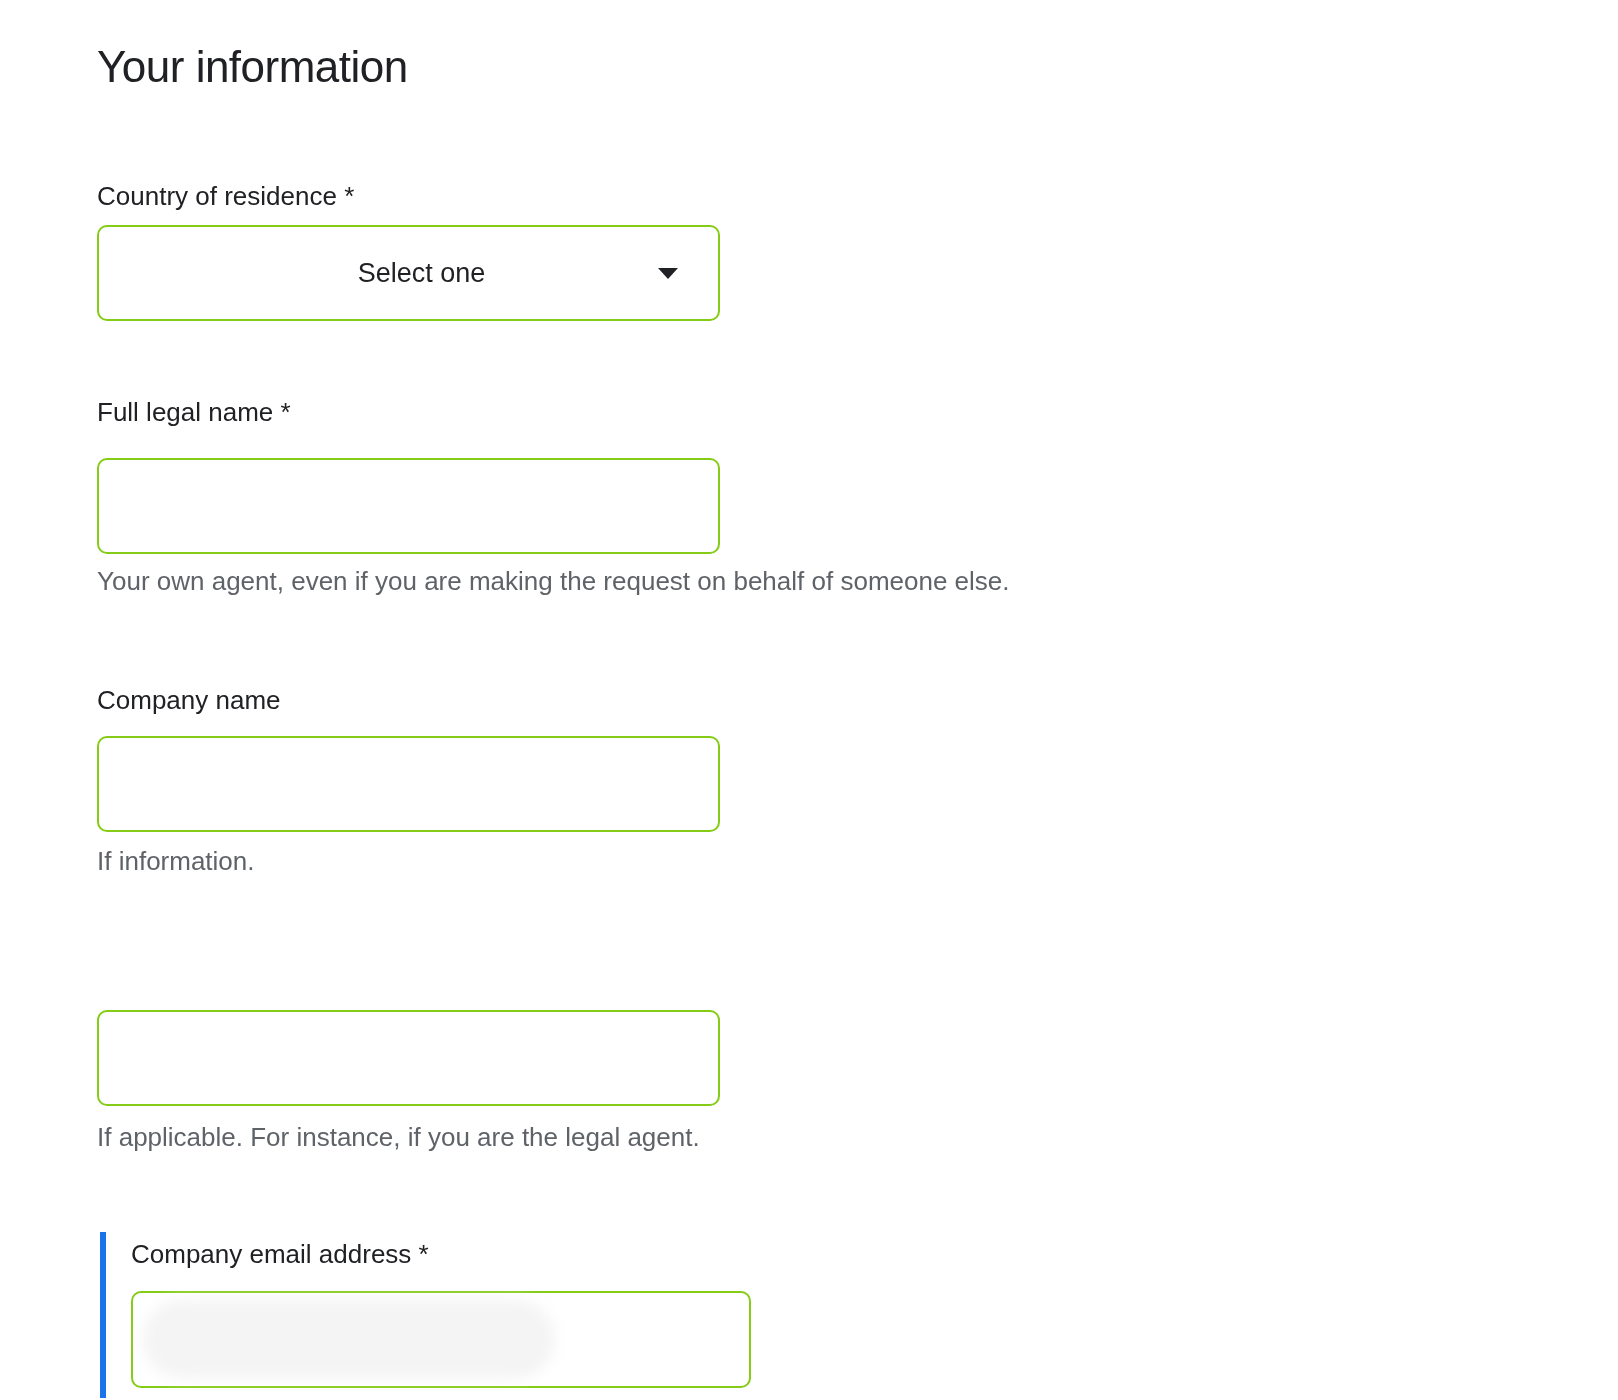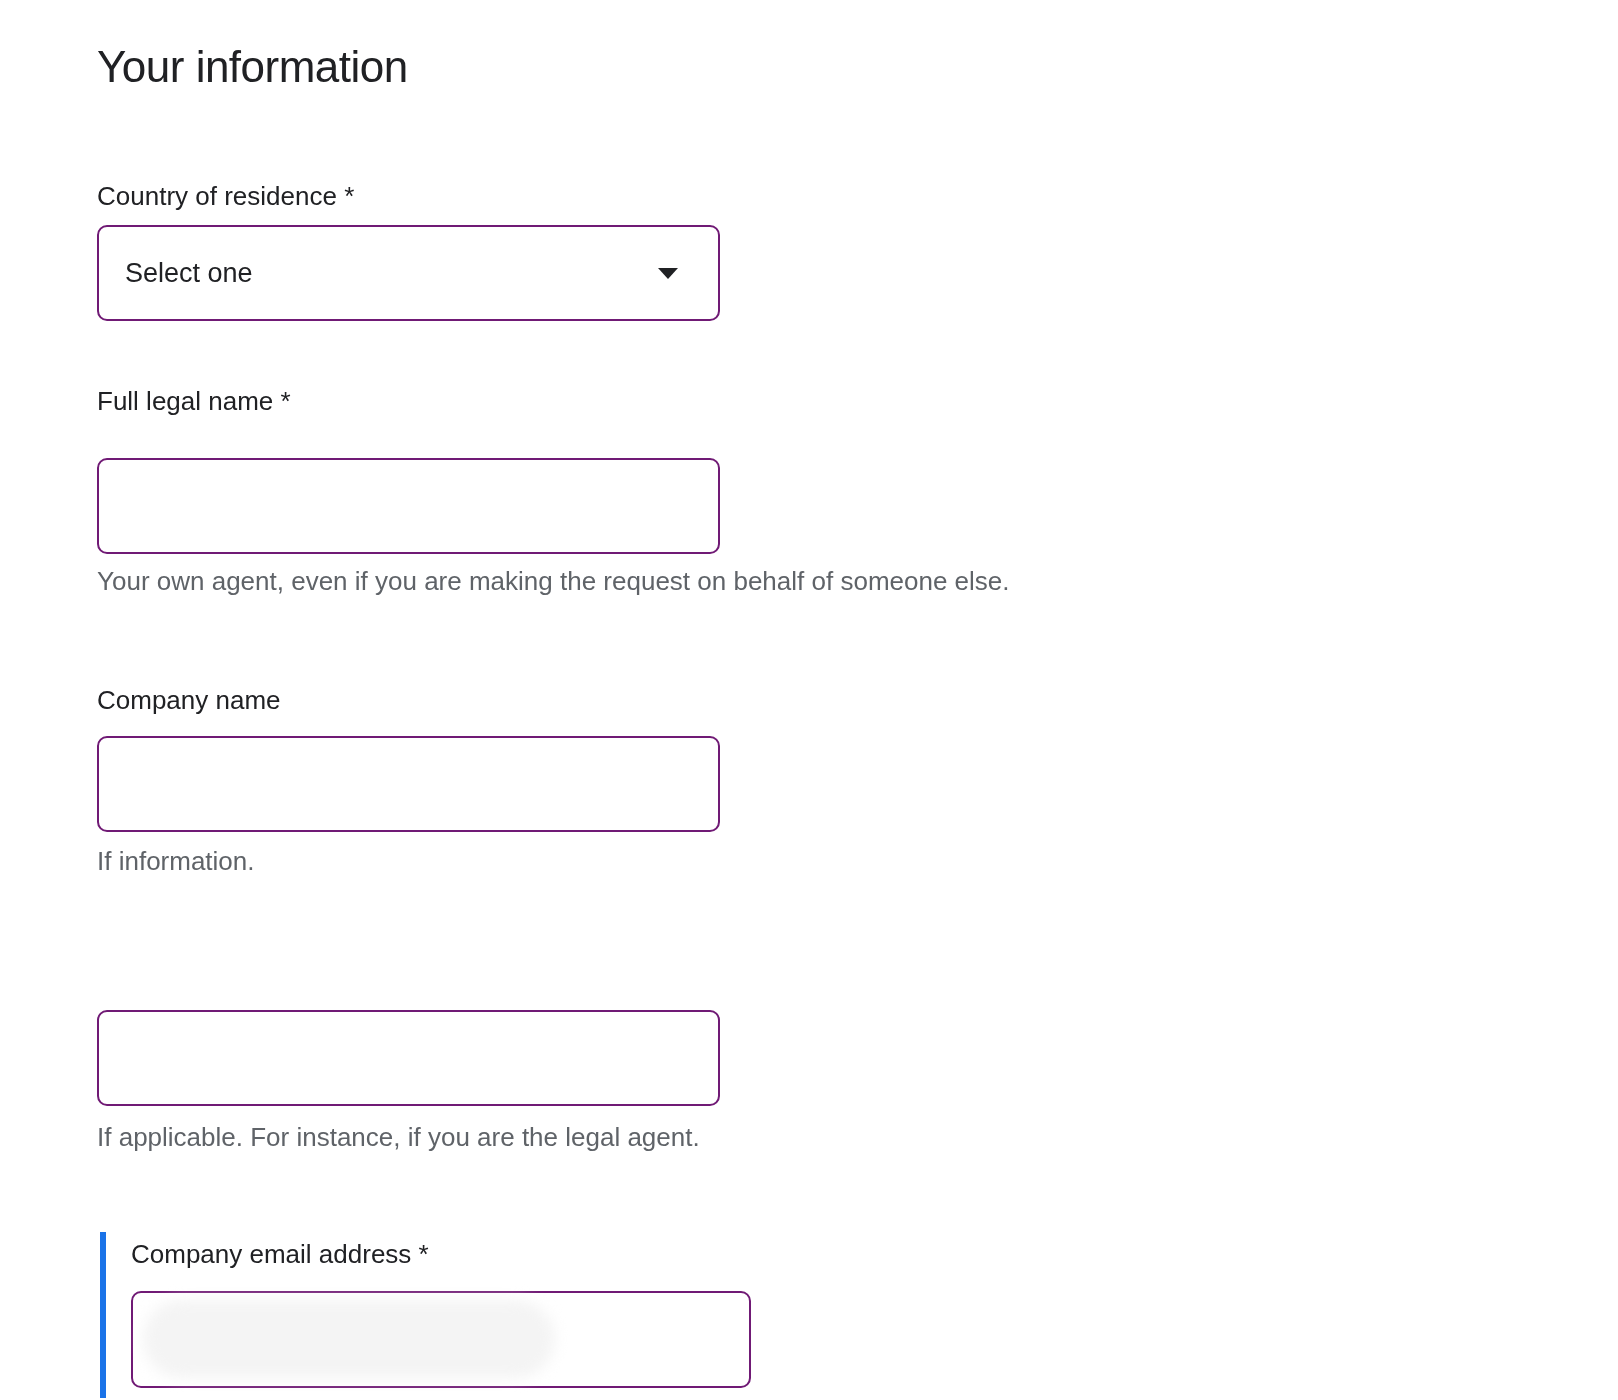--- a/index.html
+++ b/index.html
@@ -28,23 +28,24 @@
     font-size: 26px;
     line-height: 32px;
     color: #202124;
     white-space: nowrap;
   }
   .field-box {
     position: absolute;
     left: 97px;
     width: 623px;
     height: 96px;
-    border: 2px solid #701a75;
+    border: 2px solid #84cc16;
     border-radius: 10px;
     background: #ffffff;
+    justify-content: center;
   }
   .select-box {
     display: flex;
     align-items: center;
     cursor: pointer;
   }
   .select-value {
     margin-left: 26px;
     font-size: 27px;
     color: #202124;
@@ -96,21 +97,21 @@
 <div class="page">
 
   <h1 class="page-title">Your information</h1>
 
   <div class="field-label" style="top:180px;">Country of residence *</div>
   <div class="field-box select-box" style="top:225px;" role="combobox" aria-expanded="false">
     <span class="select-value">Select one</span>
     <span class="caret"></span>
   </div>
 
-  <div class="field-label" style="top:385px;">Full legal name *</div>
+  <div class="field-label" style="top:396px;">Full legal name *</div>
   <div class="field-box text-input" style="top:458px;" role="textbox" aria-multiline="true"></div>
   <div class="helper-text" style="top:566px;">Your own agent, even if you are making the request on behalf of someone else.</div>
 
   <div class="field-label" style="top:684px;">Company name</div>
   <div class="field-box text-input" style="top:736px;" role="textbox" aria-multiline="true"></div>
   <div class="helper-text" style="top:846px;">If information.</div>
 
   <div class="field-box text-input" style="top:1010px;" role="textbox" aria-multiline="true"></div>
   <div class="helper-text" style="top:1122px;">If applicable. For instance, if you are the legal agent.</div>
 

